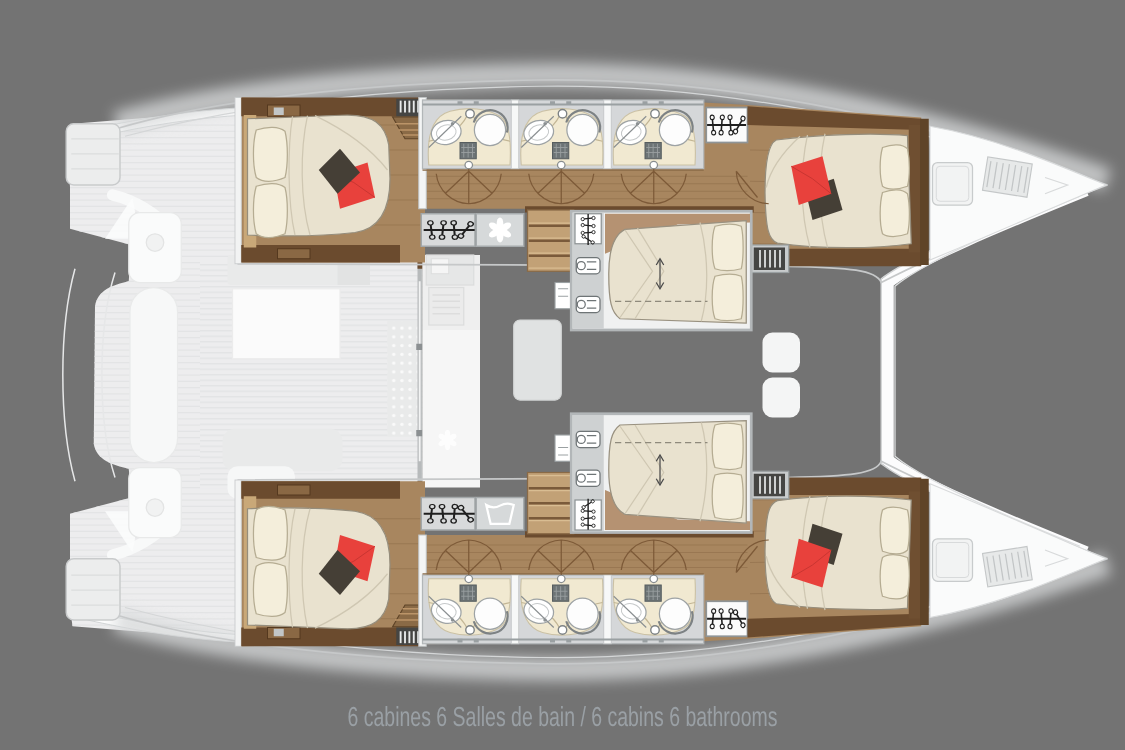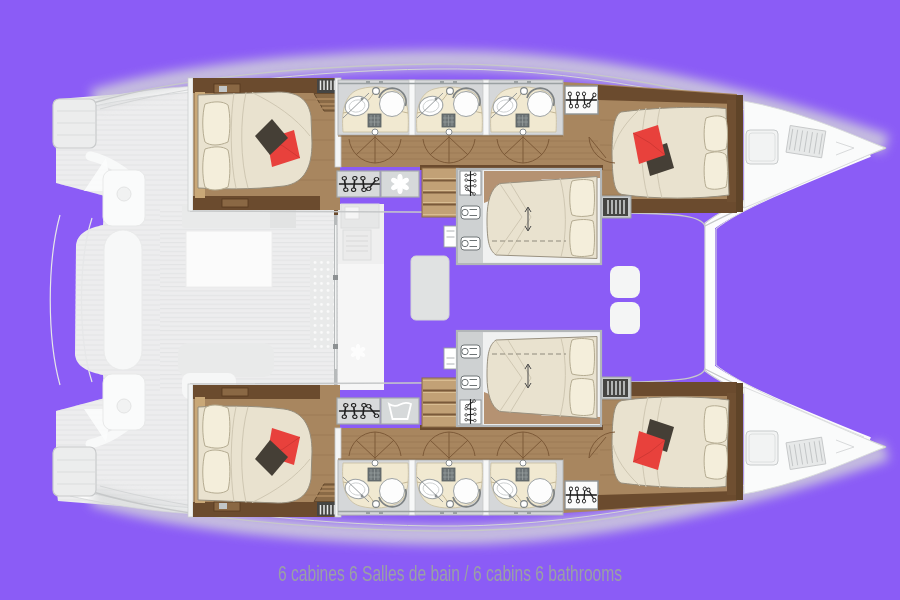--- a/index.html
+++ b/index.html
@@ -1,16 +1,16 @@
 <!DOCTYPE html>
 <html><head>
 <meta charset="utf-8">
 <style>
 html,body{margin:0;padding:0;background:#ffffff;}
-#page{width:900px;height:600px;position:relative;overflow:hidden;background:#8b5cf6;
+#page{width:900px;height:600px;position:relative;overflow:hidden;background:#737373;
 font-family:"Liberation Sans",sans-serif;}
 </style>
 </head>
 <body>
 <div id="page">
 <svg width="900" height="600" viewBox="0 0 900 600" xmlns="http://www.w3.org/2000/svg">
 <defs>
 <filter id="softblur" x="-30%" y="-30%" width="160%" height="160%">
           <feGaussianBlur stdDeviation="5.5"></feGaussianBlur>
         </filter>

